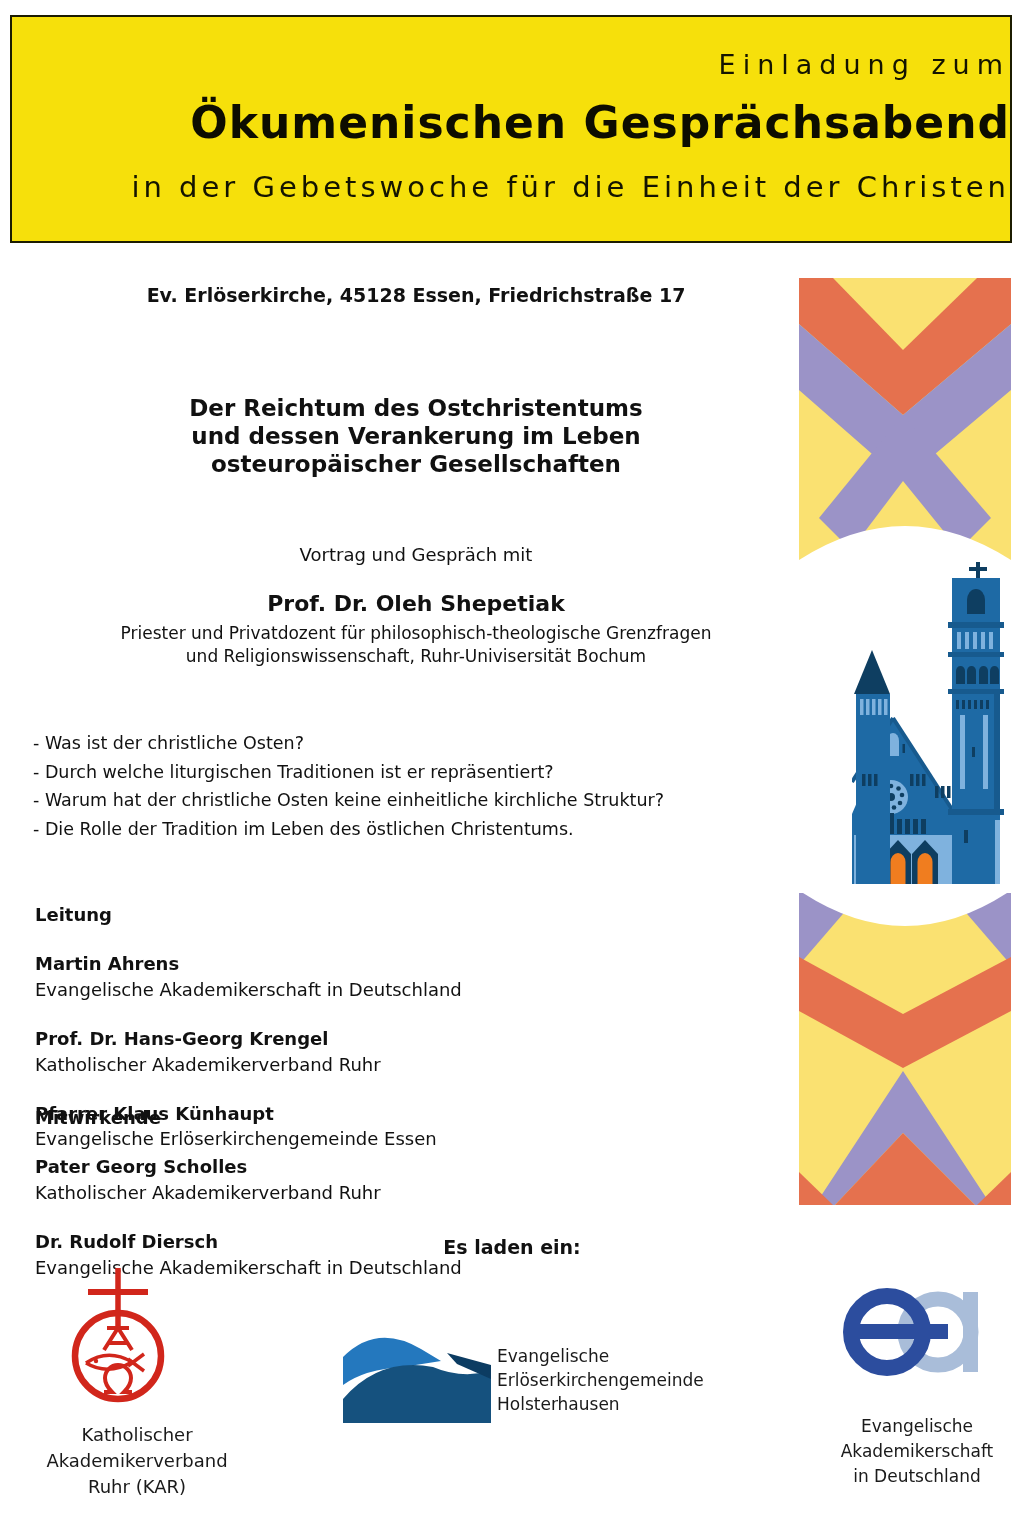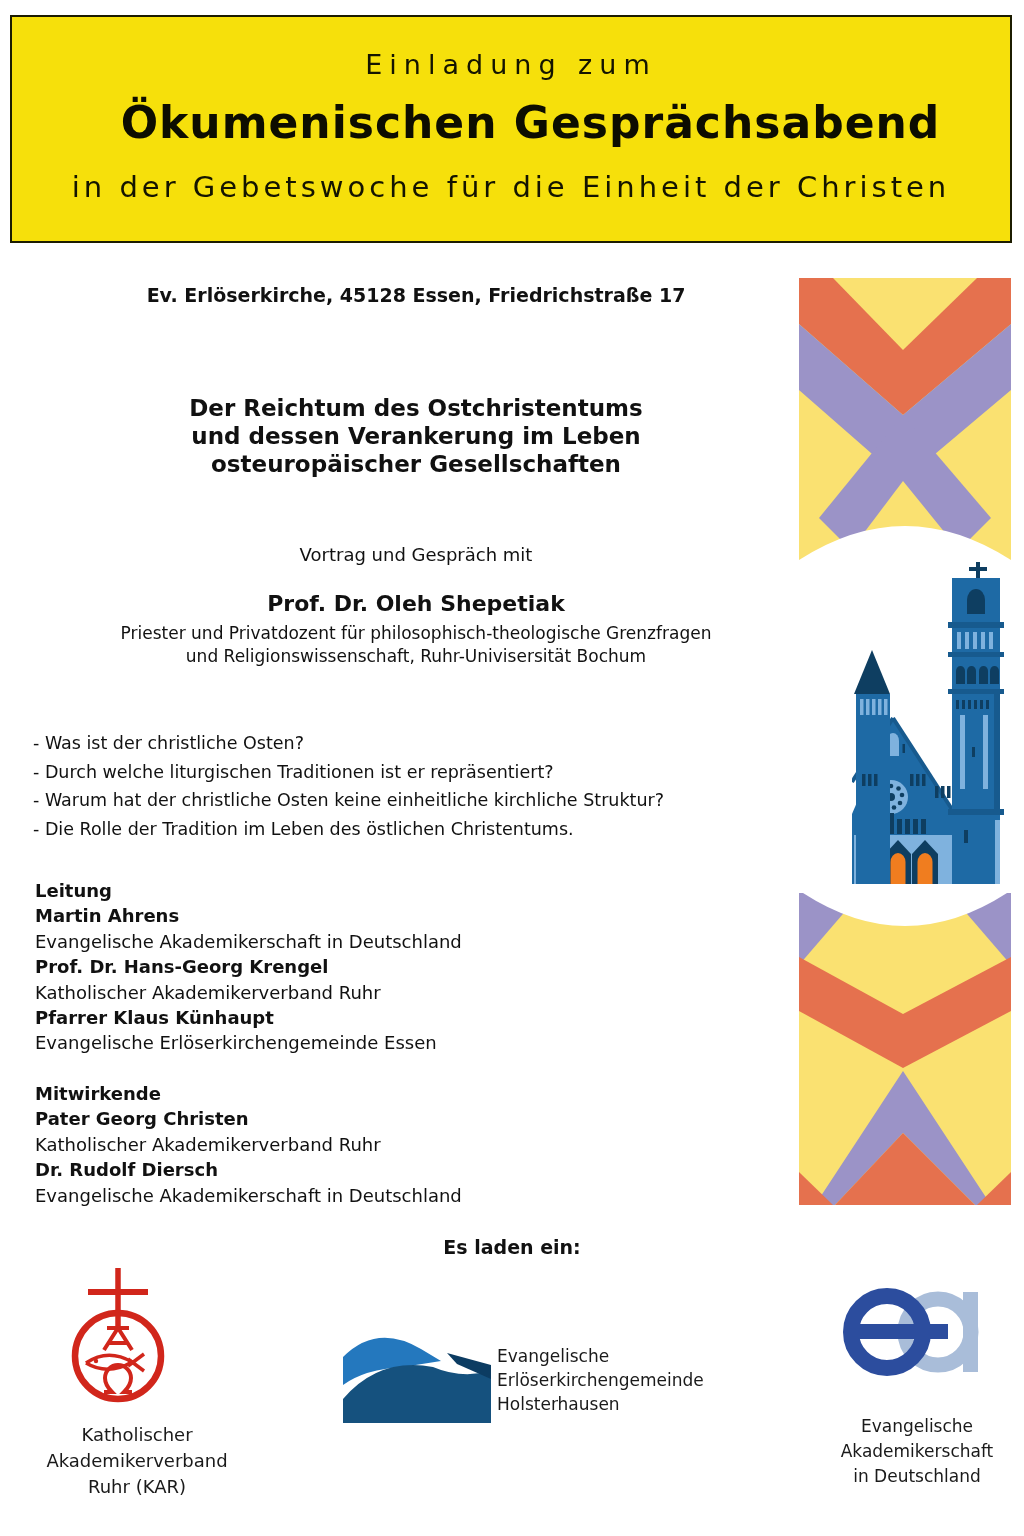--- a/index.html
+++ b/index.html
@@ -2,37 +2,37 @@
 <html><head>
 <meta charset="utf-8">
 <style>
   html,body{margin:0;padding:0;background:#ffffff;}
   #flyer{position:relative;width:1024px;height:1536px;background:#ffffff;overflow:hidden;
          font-family:"DejaVu Sans",sans-serif;color:#111;}
   .abs{position:absolute;}
 
   
   .banner{left:10px;top:15px;width:998px;height:224px;background:#F6E00B;
-          border:2px solid #1c1c00;text-align:center;}
+          border:2px solid #1c1c00;text-align:right;}
   .banner-l1{margin-top:32px;font-size:27px;letter-spacing:7px;color:#141400;}
   .banner-l2{margin-top:17px;font-size:44px;font-weight:bold;letter-spacing:1px;color:#0d0d00;padding-left:39px;}
   .banner-l3{margin-top:22px;font-size:29px;letter-spacing:4px;color:#141400;}
 
   
   .col{left:30px;width:772px;text-align:center;line-height:1.3;}
   .date-block{top:283px;font-weight:bold;font-size:19px;line-height:25px;}
   .title-block{top:394px;font-weight:bold;font-size:23px;line-height:28px;}
   .intro-line{top:543px;font-size:18px;}
   .speaker-name{top:590px;font-weight:bold;font-size:22px;}
   .speaker-desc{top:622px;font-size:17px;line-height:23px;}
   .questions{left:33px;top:729px;width:780px;text-align:left;font-size:17.5px;line-height:28.5px;}
   .people{left:35px;width:600px;text-align:left;font-size:18px;line-height:25.4px;}
   .leitung{top:878px;}
   .mitwirkende{top:1081px;}
-  .bold{font-weight:bold;}
+  .bold{font-weight:bold;margin-top:24px;}
 
   
   .invite{left:0;top:1236px;width:1024px;text-align:center;font-weight:bold;font-size:19px;}
   .logo-label{font-size:18px;line-height:26px;text-align:center;color:#1a1a1a;}
   .kar-label{left:32px;top:1422px;width:210px;}
   .gem-label{left:497px;top:1344px;width:260px;text-align:left;font-size:17px;line-height:24px;color:#1a1a1a;}
   .ea-label{left:822px;top:1414px;width:190px;font-size:17px;line-height:25px;}
 </style>
 </head>
 <body>
@@ -74,21 +74,21 @@
     <div class="bold">Martin Ahrens</div>
     <div>Evangelische Akademikerschaft in Deutschland</div>
     <div class="bold">Prof. Dr. Hans-Georg Krengel</div>
     <div>Katholischer Akademikerverband Ruhr</div>
     <div class="bold">Pfarrer Klaus Künhaupt</div>
     <div>Evangelische Erlöserkirchengemeinde Essen</div>
   </div>
 
   <div class="abs people mitwirkende">
     <div class="bold">Mitwirkende</div>
-    <div class="bold">Pater Georg Christen</div>
+    <div class="bold">Pater Georg Scholles</div>
     <div>Katholischer Akademikerverband Ruhr</div>
     <div class="bold">Dr. Rudolf Diersch</div>
     <div>Evangelische Akademikerschaft in Deutschland</div>
   </div>
 
   <svg class="abs" style="left:799px;top:278px;" width="212" height="282" viewBox="0 0 212 282">
     <rect x="0" y="0" width="212" height="282" fill="#FAE171"></rect>
     <polygon points="0,0 212,0 212,46 104,137 0,46" fill="#E5714E"></polygon>
     <polygon points="34,0 178,0 104,72" fill="#FAE171"></polygon>
     <polygon points="0,46 104,137 212,46 212,112 104,203 0,112" fill="#9B93C7"></polygon>

